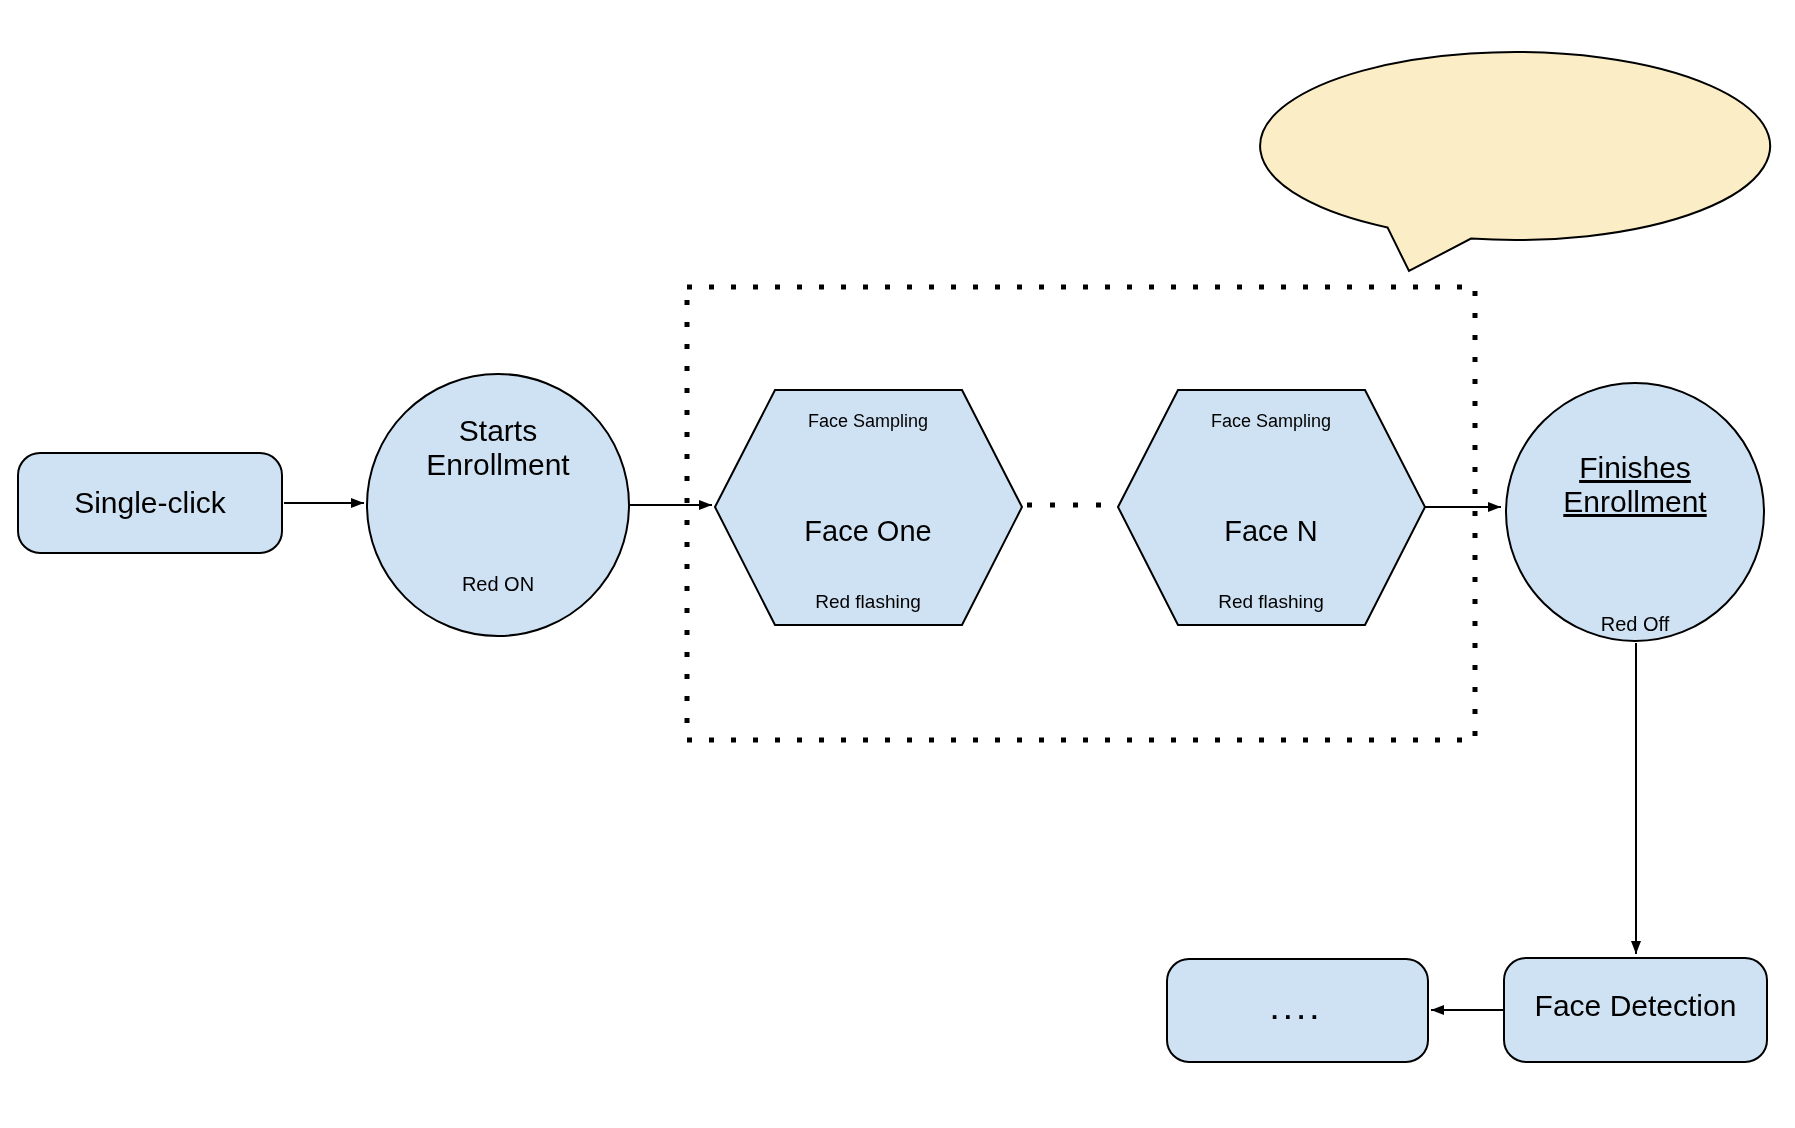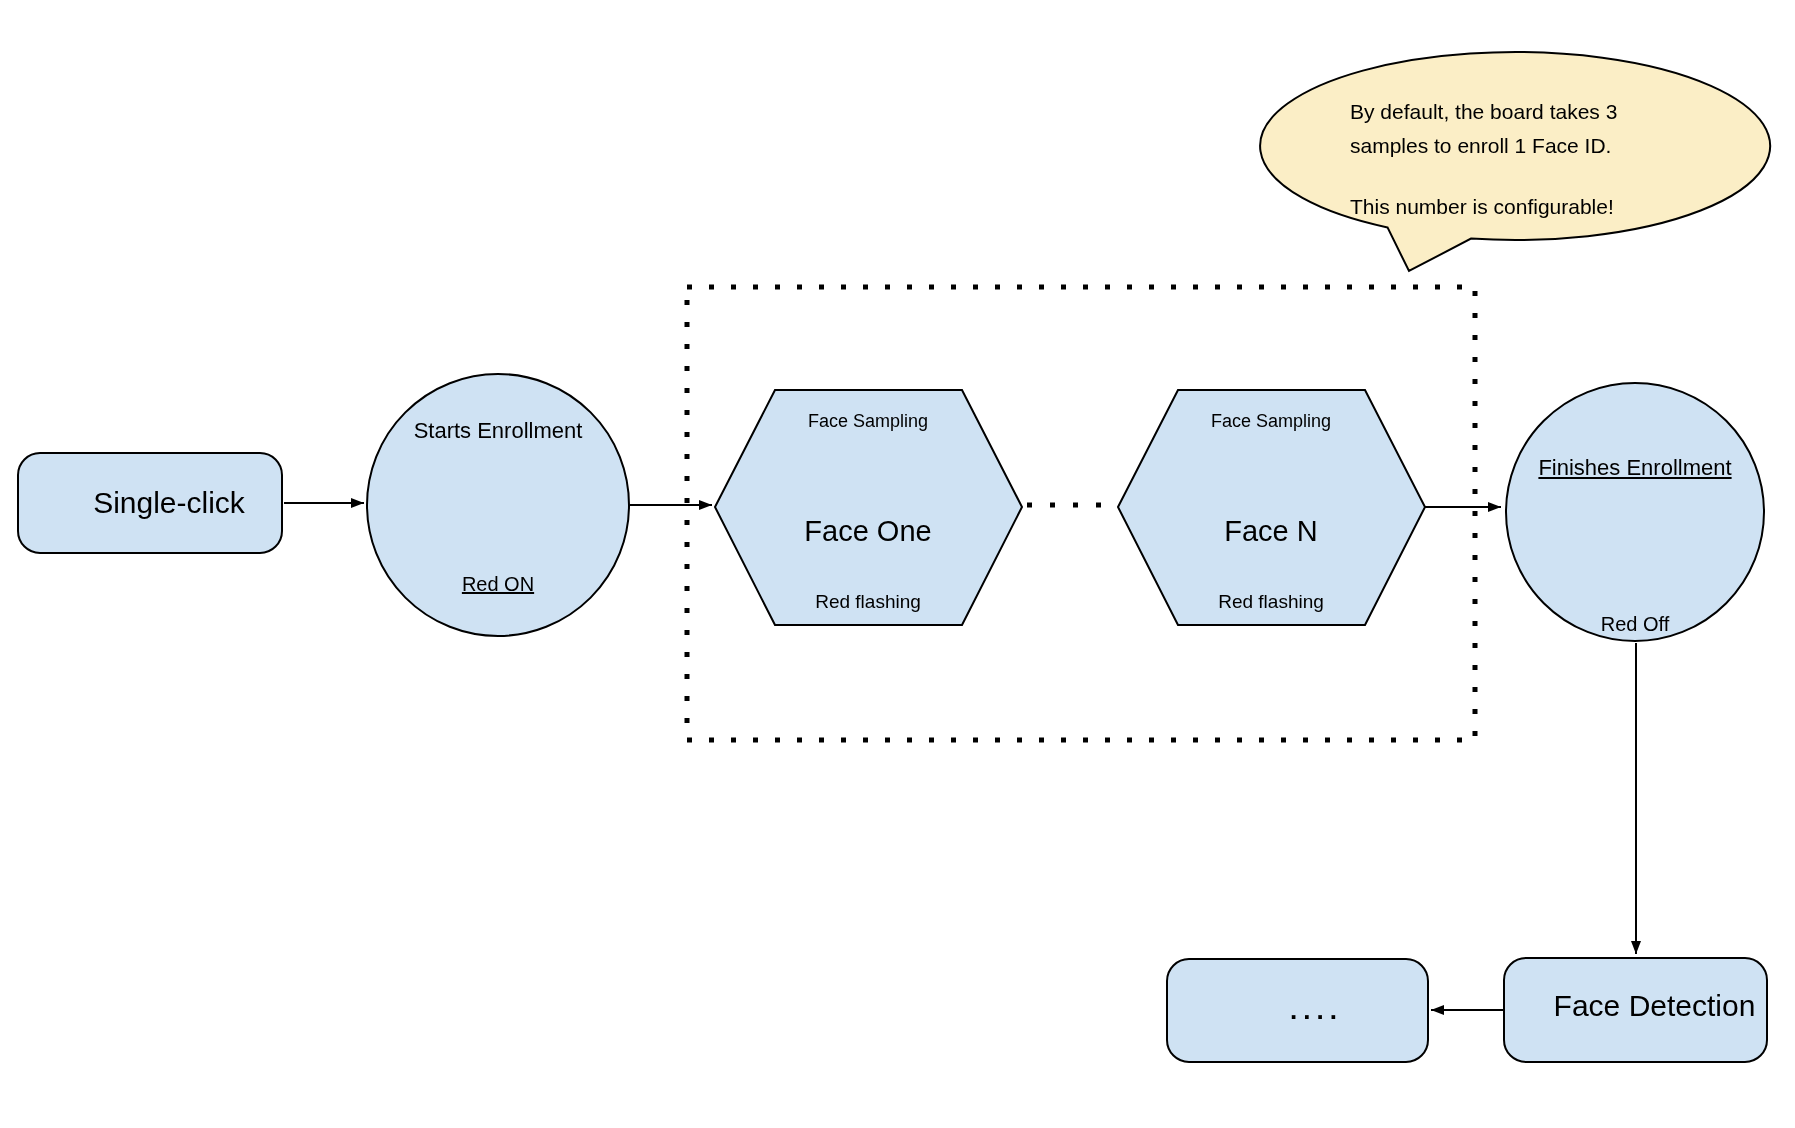--- a/index.html
+++ b/index.html
@@ -14,23 +14,22 @@
   #diagram-svg{position:absolute;left:0;top:0;}
   .label{
     position:absolute;
     text-align:center;
     color:#000000;
     white-space:normal;
   }
   .flexcenter{
     display:flex;align-items:center;justify-content:center;
     text-align:center;
-    padding-left:19px;
   }
-  .node-title{font-size:22px;line-height:34px;}
+  .node-title{font-size:30px;line-height:34px;}
   .hex-title{font-size:18px;line-height:34px;}
   .hex-take{font-size:29px;line-height:34px;}
   .sub-label{font-size:20px;line-height:24px;}
   .hex-sub{font-size:19px;line-height:23px;}
   .box-label{font-size:30px;line-height:38px;}
   .dots-label{font-size:26px;font-weight:bold;letter-spacing:6px;}
   .callout-text{
     position:absolute;left:1350px;top:95px;width:334px;
     font-size:21px;line-height:34px;text-align:left;
   }
@@ -75,35 +74,31 @@
     <rect x="1504" y="958" width="263" height="104" rx="22" ry="22" fill="#cfe2f3" stroke="#000000" stroke-width="2"></rect>
 
     <line x1="1504" y1="1010" x2="1431" y2="1010" stroke="#000000" stroke-width="2" marker-end="url(#ah)"></line>
 
     <rect x="1167" y="959" width="261" height="103" rx="22" ry="22" fill="#cfe2f3" stroke="#000000" stroke-width="2"></rect>
   </svg>
 
   <div class="label flexcenter box-label" style="left:18px;top:453px;width:264px;height:100px;">Single-click</div>
 
   <div class="label node-title" style="left:388px;top:414px;width:220px;">Starts Enrollment</div>
-  <div class="label sub-label" style="left:398px;top:572px;width:200px;text-decoration:underline;">Red ON</div>
+  <div class="label sub-label" style="left:398px;top:572px;width:200px;">Red ON</div>
 
   <div class="label hex-title" style="left:768px;top:404px;width:200px;">Face Sampling</div>
   <div class="label hex-take" style="left:768px;top:514px;width:200px;">Face One</div>
   <div class="label hex-sub" style="left:768px;top:590px;width:200px;">Red flashing</div>
 
   <div class="label hex-title" style="left:1171px;top:404px;width:200px;">Face Sampling</div>
   <div class="label hex-take" style="left:1171px;top:514px;width:200px;">Face N</div>
   <div class="label hex-sub" style="left:1171px;top:590px;width:200px;">Red flashing</div>
 
   <div class="label node-title" style="left:1525px;top:451px;width:220px;text-decoration:underline;">Finishes Enrollment</div>
   <div class="label sub-label" style="left:1535px;top:612px;width:200px;">Red Off</div>
 
   <div class="label flexcenter box-label" style="left:1504px;top:958px;width:263px;height:96px;border-radius:19px;">Face Detection</div>
 
   <div class="label flexcenter dots-label" style="left:1167px;top:959px;width:261px;height:103px;">....</div>
 
-  <div class="callout-text">
-    <div class="para1">By default, the board takes 3 samples to enroll 1 Face ID.</div>
-    <div class="para2">This number is configurable!</div>
-  </div>
 
 </div>
 
 </body></html>

